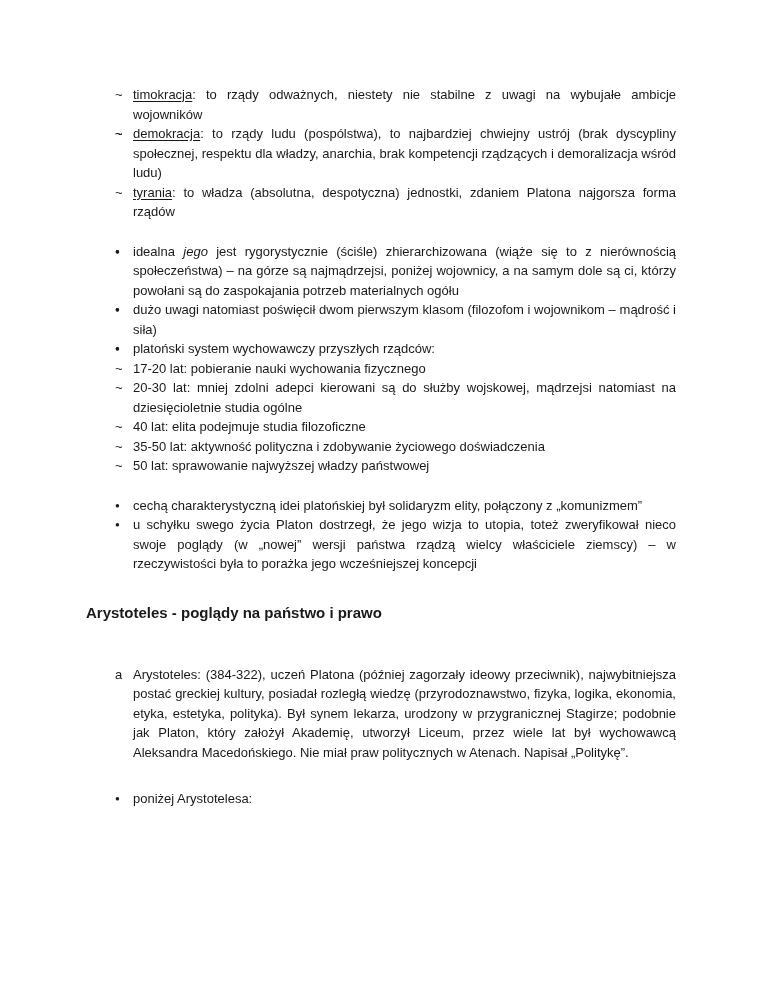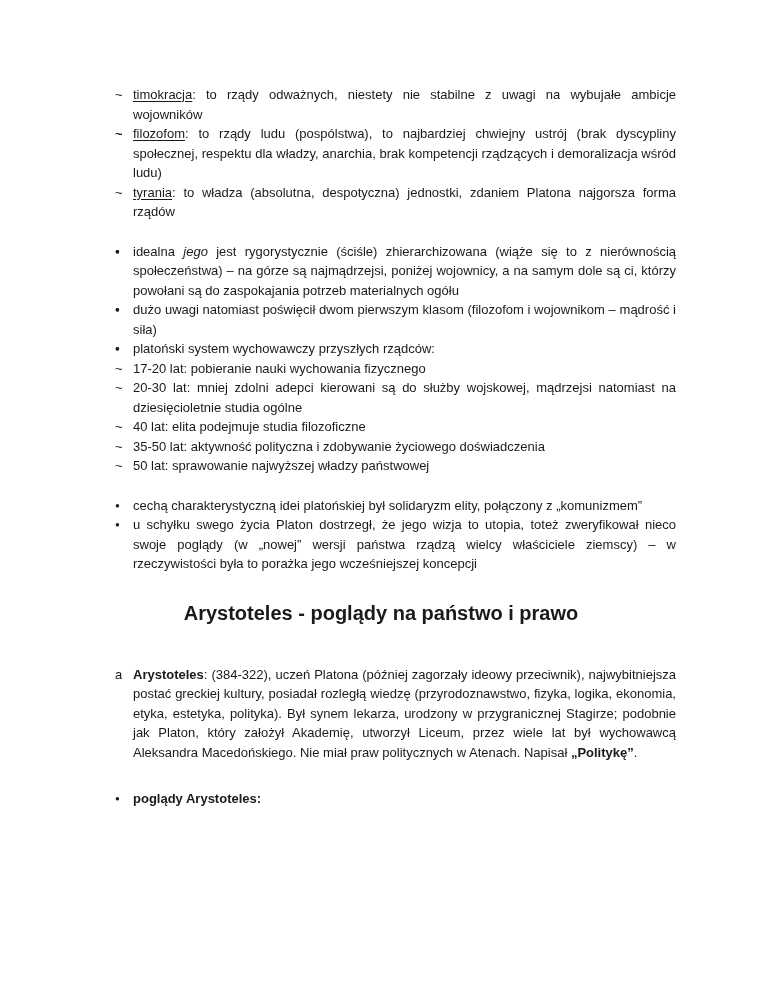--- a/index.html
+++ b/index.html
@@ -31,47 +31,47 @@
     left: 29px;
     top: 0;
     width: 18px;
   }
   .marker.dot {
     font-size: 8px;
     line-height: 19.5px;
   }
   .txt u { text-underline-offset: 2px; }
   .heading {
-    font-size: 20px;
+    font-size: 15px;
     font-weight: bold;
     margin: 27px 0 0 0;
     line-height: 24px;
-    text-align: center;
+    text-align: left;
   }
   .para { margin-top: 40px; }
   .views { margin-top: 27px; }
-  b { font-weight: bold; }
+  b { font-weight: normal; }
   em { font-style: italic; }
 </style>
 </head>
 <body>
 
 <div class="page">
 
   <section class="list">
     <div class="item">
       <span class="marker">~</span>
       <span class="txt"><u>timokracja</u><span>: to rządy odważnych, niestety nie stabilne z uwagi na wybujałe ambicje wojowników</span></span>
     </div>
     <div class="item">
       <span class="marker">~</span>
     </div>
     <div class="item">
       <span class="marker">~</span>
-      <span class="txt"><u>filozofom</u><span>: to rządy ludu (pospólstwa), to najbardziej chwiejny ustrój (brak dyscypliny społecznej, respektu dla władzy, anarchia, brak kompetencji rządzących i demoralizacja wśród ludu)</span></span>
+      <span class="txt"><u>demokracja</u><span>: to rządy ludu (pospólstwa), to najbardziej chwiejny ustrój (brak dyscypliny społecznej, respektu dla władzy, anarchia, brak kompetencji rządzących i demoralizacja wśród ludu)</span></span>
     </div>
     <div class="item">
       <span class="marker">~</span>
       <span class="txt"><u>tyrania</u><span>: to władza (absolutna, despotyczna) jednostki, zdaniem Platona najgorsza forma rządów</span></span>
     </div>
   </section>
 
   <section class="list gap">
     <div class="item">
       <span class="marker dot">●</span>
@@ -132,16 +132,16 @@
 
   <h1 class="heading">Arystoteles - poglądy na państwo i prawo</h1>
 
   <div class="item para">
     <span class="marker">a</span>
     <span class="txt"><b>Arystoteles</b><span>: (384-322), uczeń Platona (później zagorzały ideowy przeciwnik), najwybitniejsza postać greckiej kultury, posiadał rozległą wiedzę (przyrodoznawstwo, fizyka, logika, ekonomia, etyka, estetyka, polityka). Był synem lekarza, urodzony w przygranicznej Stagirze; podobnie jak Platon, który założył Akademię, utworzył Liceum, przez wiele lat był wychowawcą Aleksandra Macedońskiego. Nie miał praw politycznych w Atenach. Napisał </span><b>„Politykę”</b><span>.</span></span>
   </div>
 
   <div class="item views">
     <span class="marker dot">●</span>
-    <span class="txt"><b>poglądy Arystoteles:</b></span>
+    <span class="txt"><b>poniżej Arystotelesa:</b></span>
   </div>
 
 </div>
 
 </body></html>

